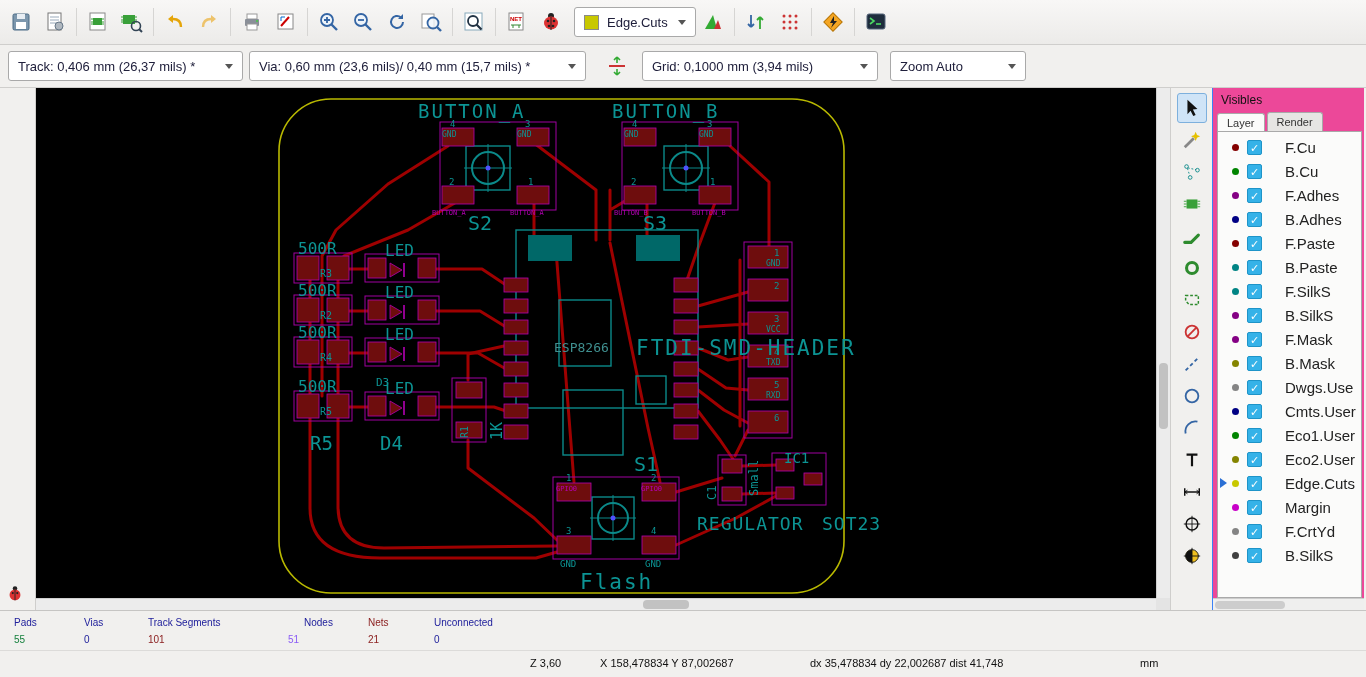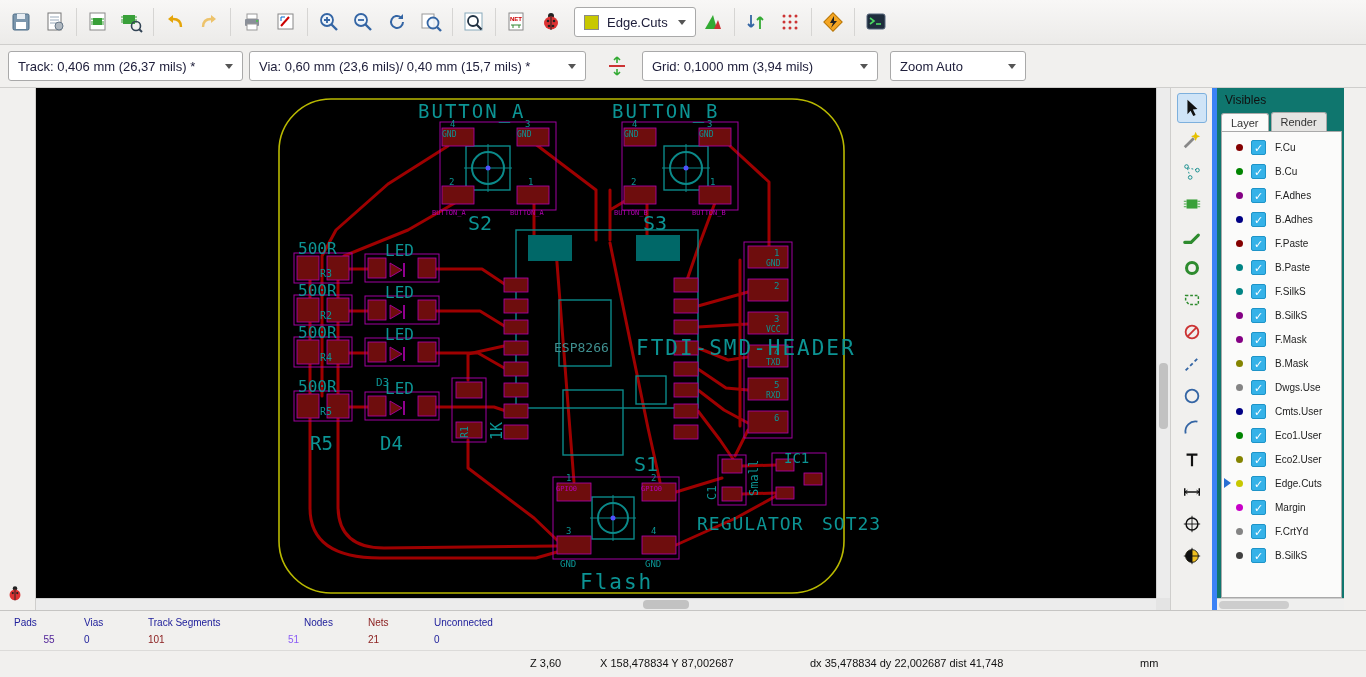--- a/index.html
+++ b/index.html
@@ -29,30 +29,30 @@
   .hscroll{position:absolute;left:0;bottom:0;width:1120px;height:12px;background:#ececec;border-top:1px solid #d0d0d0}
   .hthumb{position:absolute;left:607px;top:1px;width:46px;height:9px;background:#c2c2c2;border-radius:4px}
   .vscroll{position:absolute;right:0;top:0;width:14px;height:510px;background:#ececec;border-left:1px solid #d0d0d0}
   .vthumb{position:absolute;top:275px;left:2px;width:9px;height:66px;background:#c2c2c2;border-radius:4px}
   .corner{position:absolute;right:0;bottom:0;width:14px;height:12px;background:#e4e4e4}
 
   .rtb{width:42px;background:#f1f0ee;border-left:1px solid #cfcecc;display:flex;flex-direction:column;align-items:center;padding-top:4px;flex:none}
   .rbtn.active{background:#cfe4f7;border:1px solid #7db0dd}
 
   
-  .panel{width:132px;background:#0f766e;border-left:5px solid #3b82f6;display:flex;flex-direction:column;flex:none}
+  .panel{width:152px;background:#ec4899;border-left:1px solid #3b82f6;display:flex;flex-direction:column;flex:none}
   .panel-title{font-size:12px;color:#111;padding:5px 8px 2px;flex:none}
   .tabs{display:flex;padding:3px 0 0 4px;flex:none}
   .tab{font-size:11px;padding:3px 9px;border:1px solid #a9a9a9;background:#e6e5e3;color:#333;border-bottom:none;border-radius:3px 3px 0 0;margin-right:2px}
   .tab.active{background:#fbfbfa;position:relative;top:1px}
   .layers{flex:1;background:#fbfbfa;border:1px solid #a9a9a9;margin:0 2px 0 4px;overflow:hidden;position:relative;padding-top:3px;display:flex;flex-direction:column}
   .lrow{height:24px;display:flex;align-items:center;padding-left:14px;position:relative;flex:none}
   .ldot{width:7px;height:7px;border-radius:50%;flex:none;background:#555}
   .lcheck{width:15px;height:15px;background:#35b2e8;border:1px solid #1e94c8;border-radius:2px;color:#fff;font-size:11px;line-height:14px;text-align:center;margin-left:8px;flex:none}
-  .lname{font-size:10px;color:#222;margin-left:9px;white-space:nowrap}
+  .lname{font-size:15px;color:#222;margin-left:23px;white-space:nowrap}
   .larrow{position:absolute;left:2px;top:7px;width:0;height:0;border-top:5px solid transparent;border-bottom:5px solid transparent;border-left:7px solid #2a6fd4}
   .panel-hscroll{height:12px;background:#efefee;border-top:1px solid #ccc;position:relative;flex:none}
   .panel-hthumb{position:absolute;left:2px;top:2px;width:70px;height:8px;background:#cdcdcd;border-radius:4px}
 
   
   .status1{height:40px;background:#f1f0ee;border-top:1px solid #c6c5c3;display:flex;padding:3px 0 0 14px;flex:none}
   .stat{display:flex;flex-direction:column;font-size:10px;line-height:17px;white-space:nowrap}
   .status2{height:27px;background:#f1f0ee;border-top:1px solid #dcdbd9;position:relative;font-size:11px;color:#111;flex:none}
   .status2 span{position:absolute;top:6px;white-space:nowrap}
 
@@ -742,21 +742,21 @@
       </div>
       <div class="panel-hscroll">
           <div class="panel-hthumb"></div>
         </div>
     </div>
   </div>
 
   <div class="status1">
     <div class="stat" style="width:70px">
         <span style="color: rgb(33, 33, 156);">Pads</span>
-        <span style="color: #4c1d95; text-align: center;">55</span>
+        <span style="color: #15803d;">55</span>
       </div>
     <div class="stat" style="width:64px">
         <span style="color: rgb(33, 33, 156);">Vias</span>
         <span style="color: rgb(33, 33, 156);">0</span>
       </div>
     <div class="stat" style="width:140px">
         <span style="color: rgb(33, 33, 156);">Track Segments</span>
         <span style="color: rgb(140, 33, 33);">101</span>
       </div>
     <div class="stat" style="width:80px">

